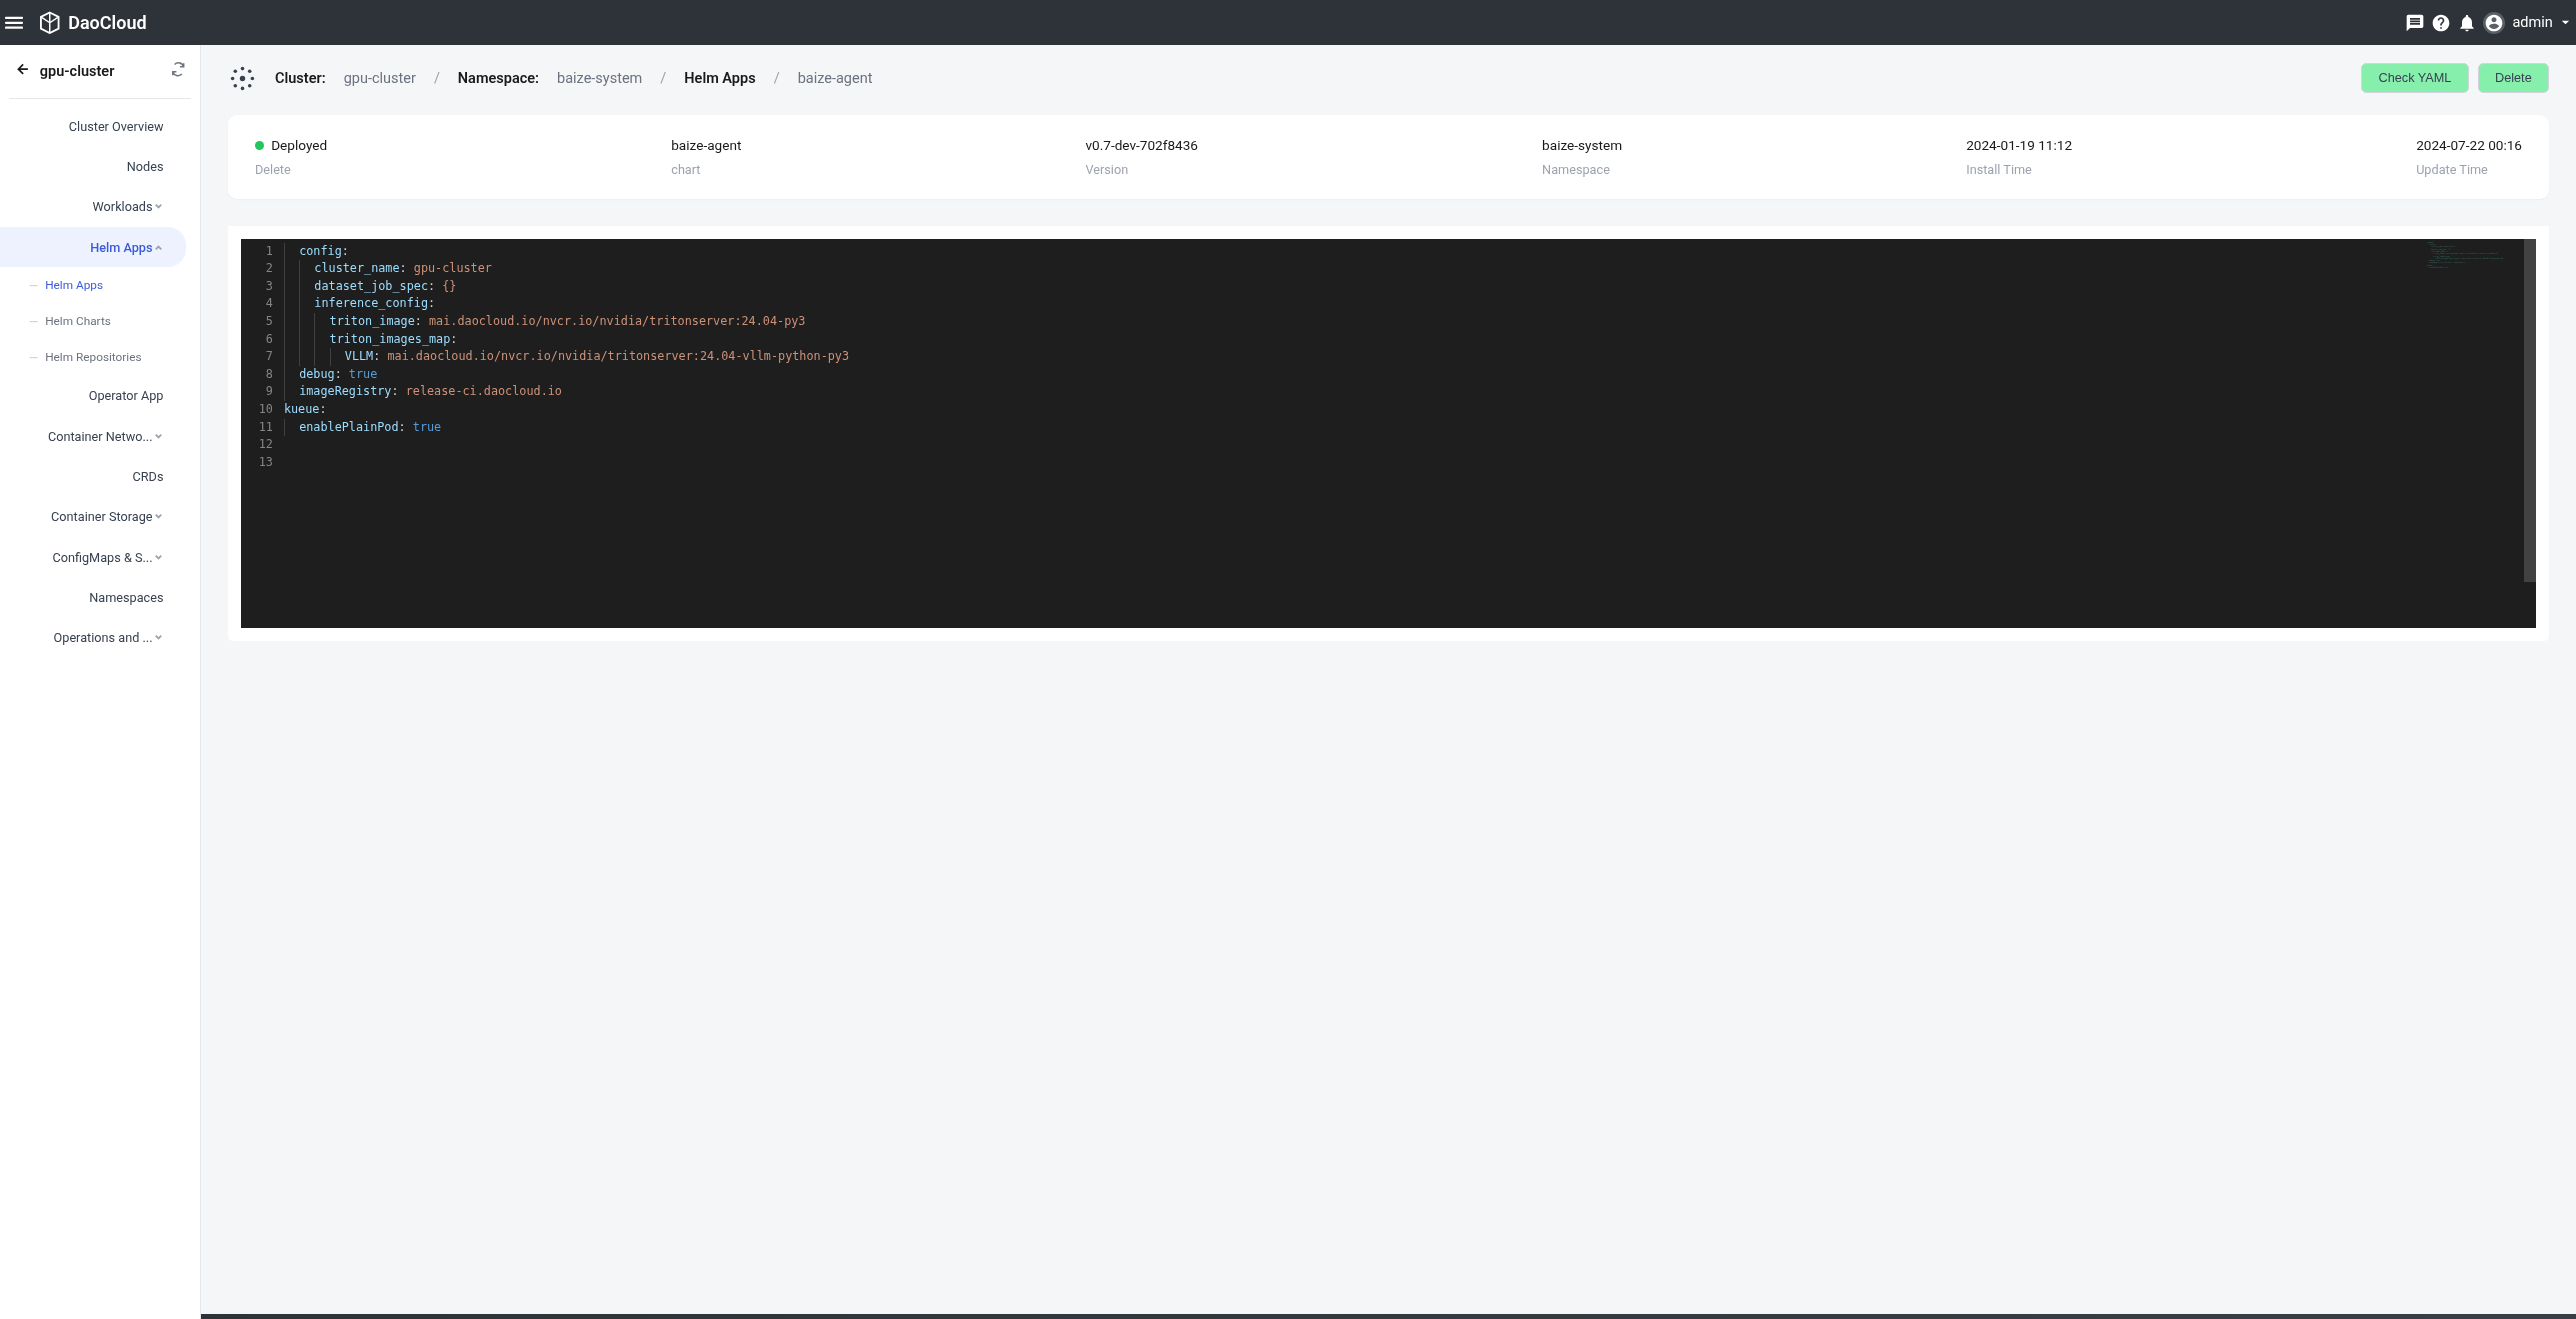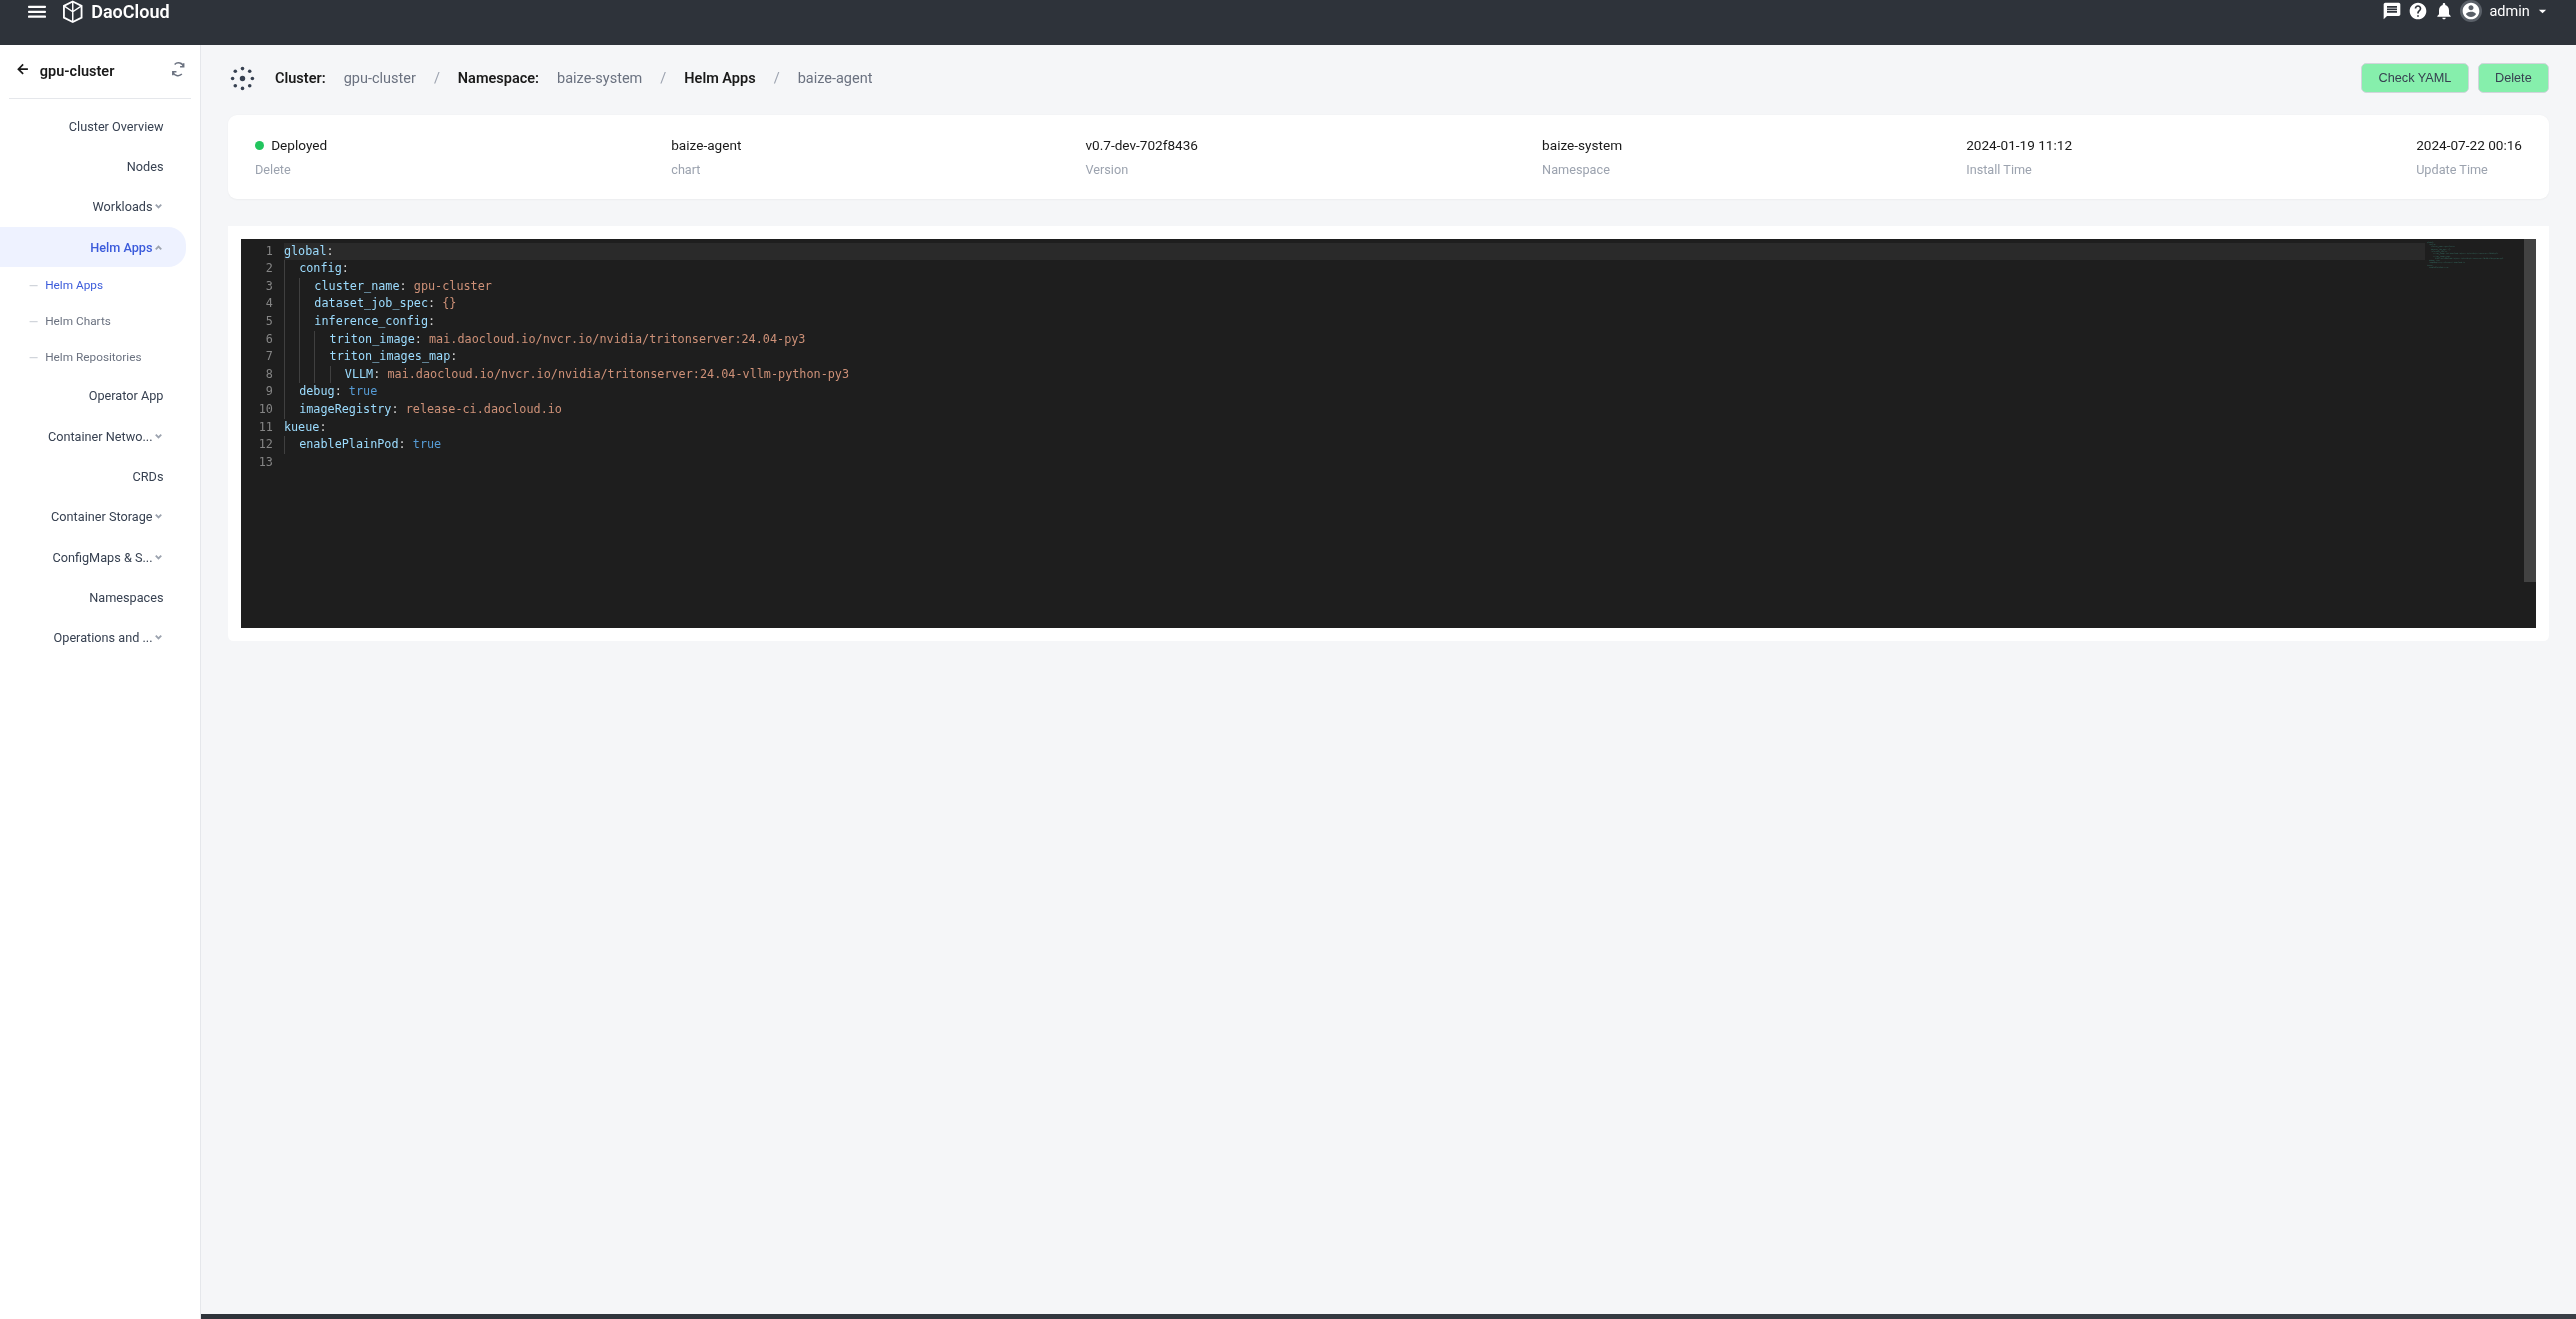--- a/index.html
+++ b/index.html
@@ -12,22 +12,22 @@
       background: #f5f6f8;
       color: #1a1a1a;
       overflow: hidden;
     }
     
     
     .top-header {
       height: 45px;
       background: #2e333a;
       display: flex;
-      align-items: flex-start;
-      padding: 0 28px;
+      align-items: center;
+      padding: 0 5px;
       justify-content: space-between;
       position: relative;
       z-index: 100;
     }
     .header-left {
       display: flex;
       align-items: center;
       gap: 14.5px;
     }
     .hamburger {
@@ -578,22 +578,21 @@
             <div>5</div>
             <div>6</div>
             <div>7</div>
             <div>8</div>
             <div>9</div>
             <div>10</div>
             <div>11</div>
             <div>12</div>
             <div>13</div>
           </div>
-        <div class="code-lines" id="code-lines"><span class="current-line"><span class="yaml-key">global</span><span class="yaml-punct">:</span>
-</span><span><span class="indent-guide">  </span><span class="yaml-key">config</span><span class="yaml-punct">:</span>
+        <div class="code-lines" id="code-lines"><span><span class="indent-guide">  </span><span class="yaml-key">config</span><span class="yaml-punct">:</span>
 </span><span><span class="indent-guide">  </span><span class="indent-guide">  </span><span class="yaml-key">cluster_name</span><span class="yaml-punct">: </span><span class="yaml-value">gpu-cluster</span>
 </span><span><span class="indent-guide">  </span><span class="indent-guide">  </span><span class="yaml-key">dataset_job_spec</span><span class="yaml-punct">: </span><span class="yaml-value">{}</span>
 </span><span><span class="indent-guide">  </span><span class="indent-guide">  </span><span class="yaml-key">inference_config</span><span class="yaml-punct">:</span>
 </span><span><span class="indent-guide">  </span><span class="indent-guide">  </span><span class="indent-guide">  </span><span class="yaml-key">triton_image</span><span class="yaml-punct">: </span><span class="yaml-value">mai.daocloud.io/nvcr.io/nvidia/tritonserver:24.04-py3</span>
 </span><span><span class="indent-guide">  </span><span class="indent-guide">  </span><span class="indent-guide">  </span><span class="yaml-key">triton_images_map</span><span class="yaml-punct">:</span>
 </span><span><span class="indent-guide">  </span><span class="indent-guide">  </span><span class="indent-guide">  </span><span class="indent-guide">  </span><span class="yaml-key">VLLM</span><span class="yaml-punct">: </span><span class="yaml-value">mai.daocloud.io/nvcr.io/nvidia/tritonserver:24.04-vllm-python-py3</span>
 </span><span><span class="indent-guide">  </span><span class="yaml-key">debug</span><span class="yaml-punct">: </span><span class="yaml-bool">true</span>
 </span><span><span class="indent-guide">  </span><span class="yaml-key">imageRegistry</span><span class="yaml-punct">: </span><span class="yaml-value">release-ci.daocloud.io</span>
 </span><span><span class="yaml-key">kueue</span><span class="yaml-punct">:</span>
 </span><span><span class="indent-guide">  </span><span class="yaml-key">enablePlainPod</span><span class="yaml-punct">: </span><span class="yaml-bool">true</span>

